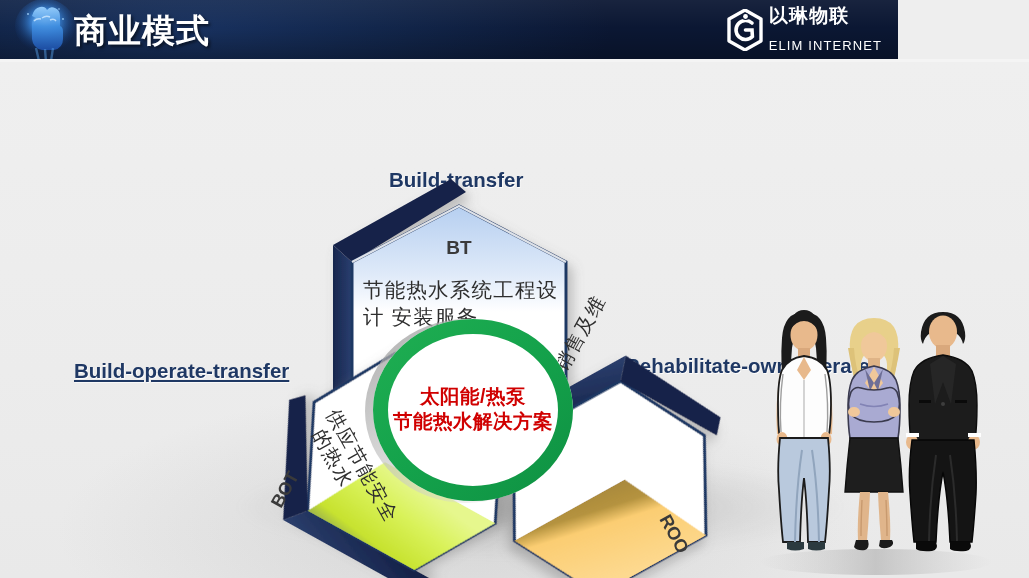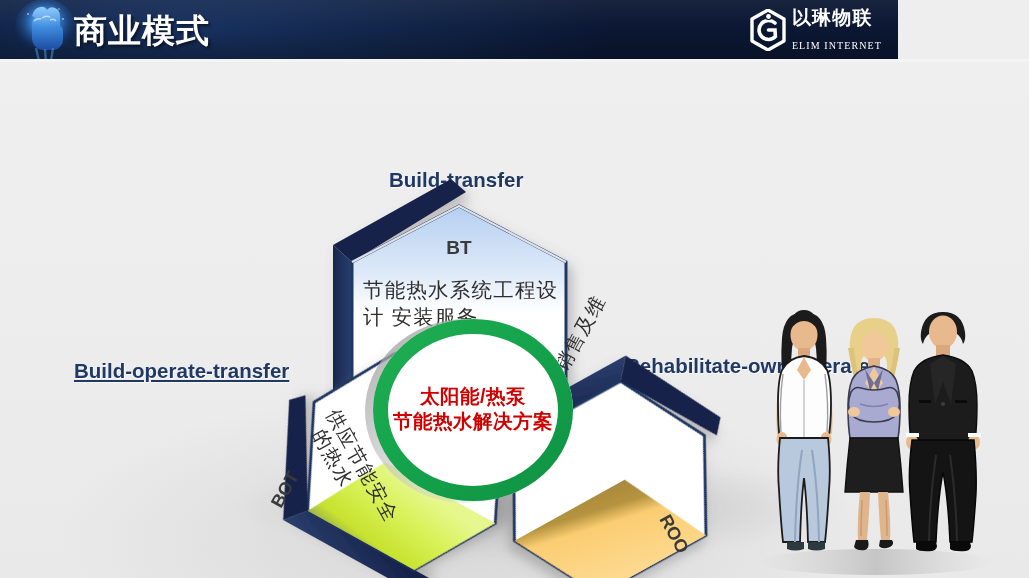--- a/index.html
+++ b/index.html
@@ -77,25 +77,24 @@
   .logo-text { display: flex; flex-direction: column; justify-content: center; }
   .logo-cn {
     color: #ffffff;
     font-size: 19px;
     font-weight: bold;
     letter-spacing: 1.2px;
     line-height: 1.05;
   }
   .logo-en {
     color: #ffffff;
-    font-size: 10px;
+    font-size: 13px;
     letter-spacing: 1.1px;
     line-height: 1.25;
     margin-top: 12px;
-    font-family: Liberation Serif, serif;
   }
 
   
   .body-area {
     position: absolute;
     left: 0; top: 62px;
     width: 1029px;
     height: 516px;
     background:
       radial-gradient(ellipse 560px 200px at 460px 470px, rgba(170,170,170,0.30) 0%, rgba(170,170,170,0.0) 72%),

